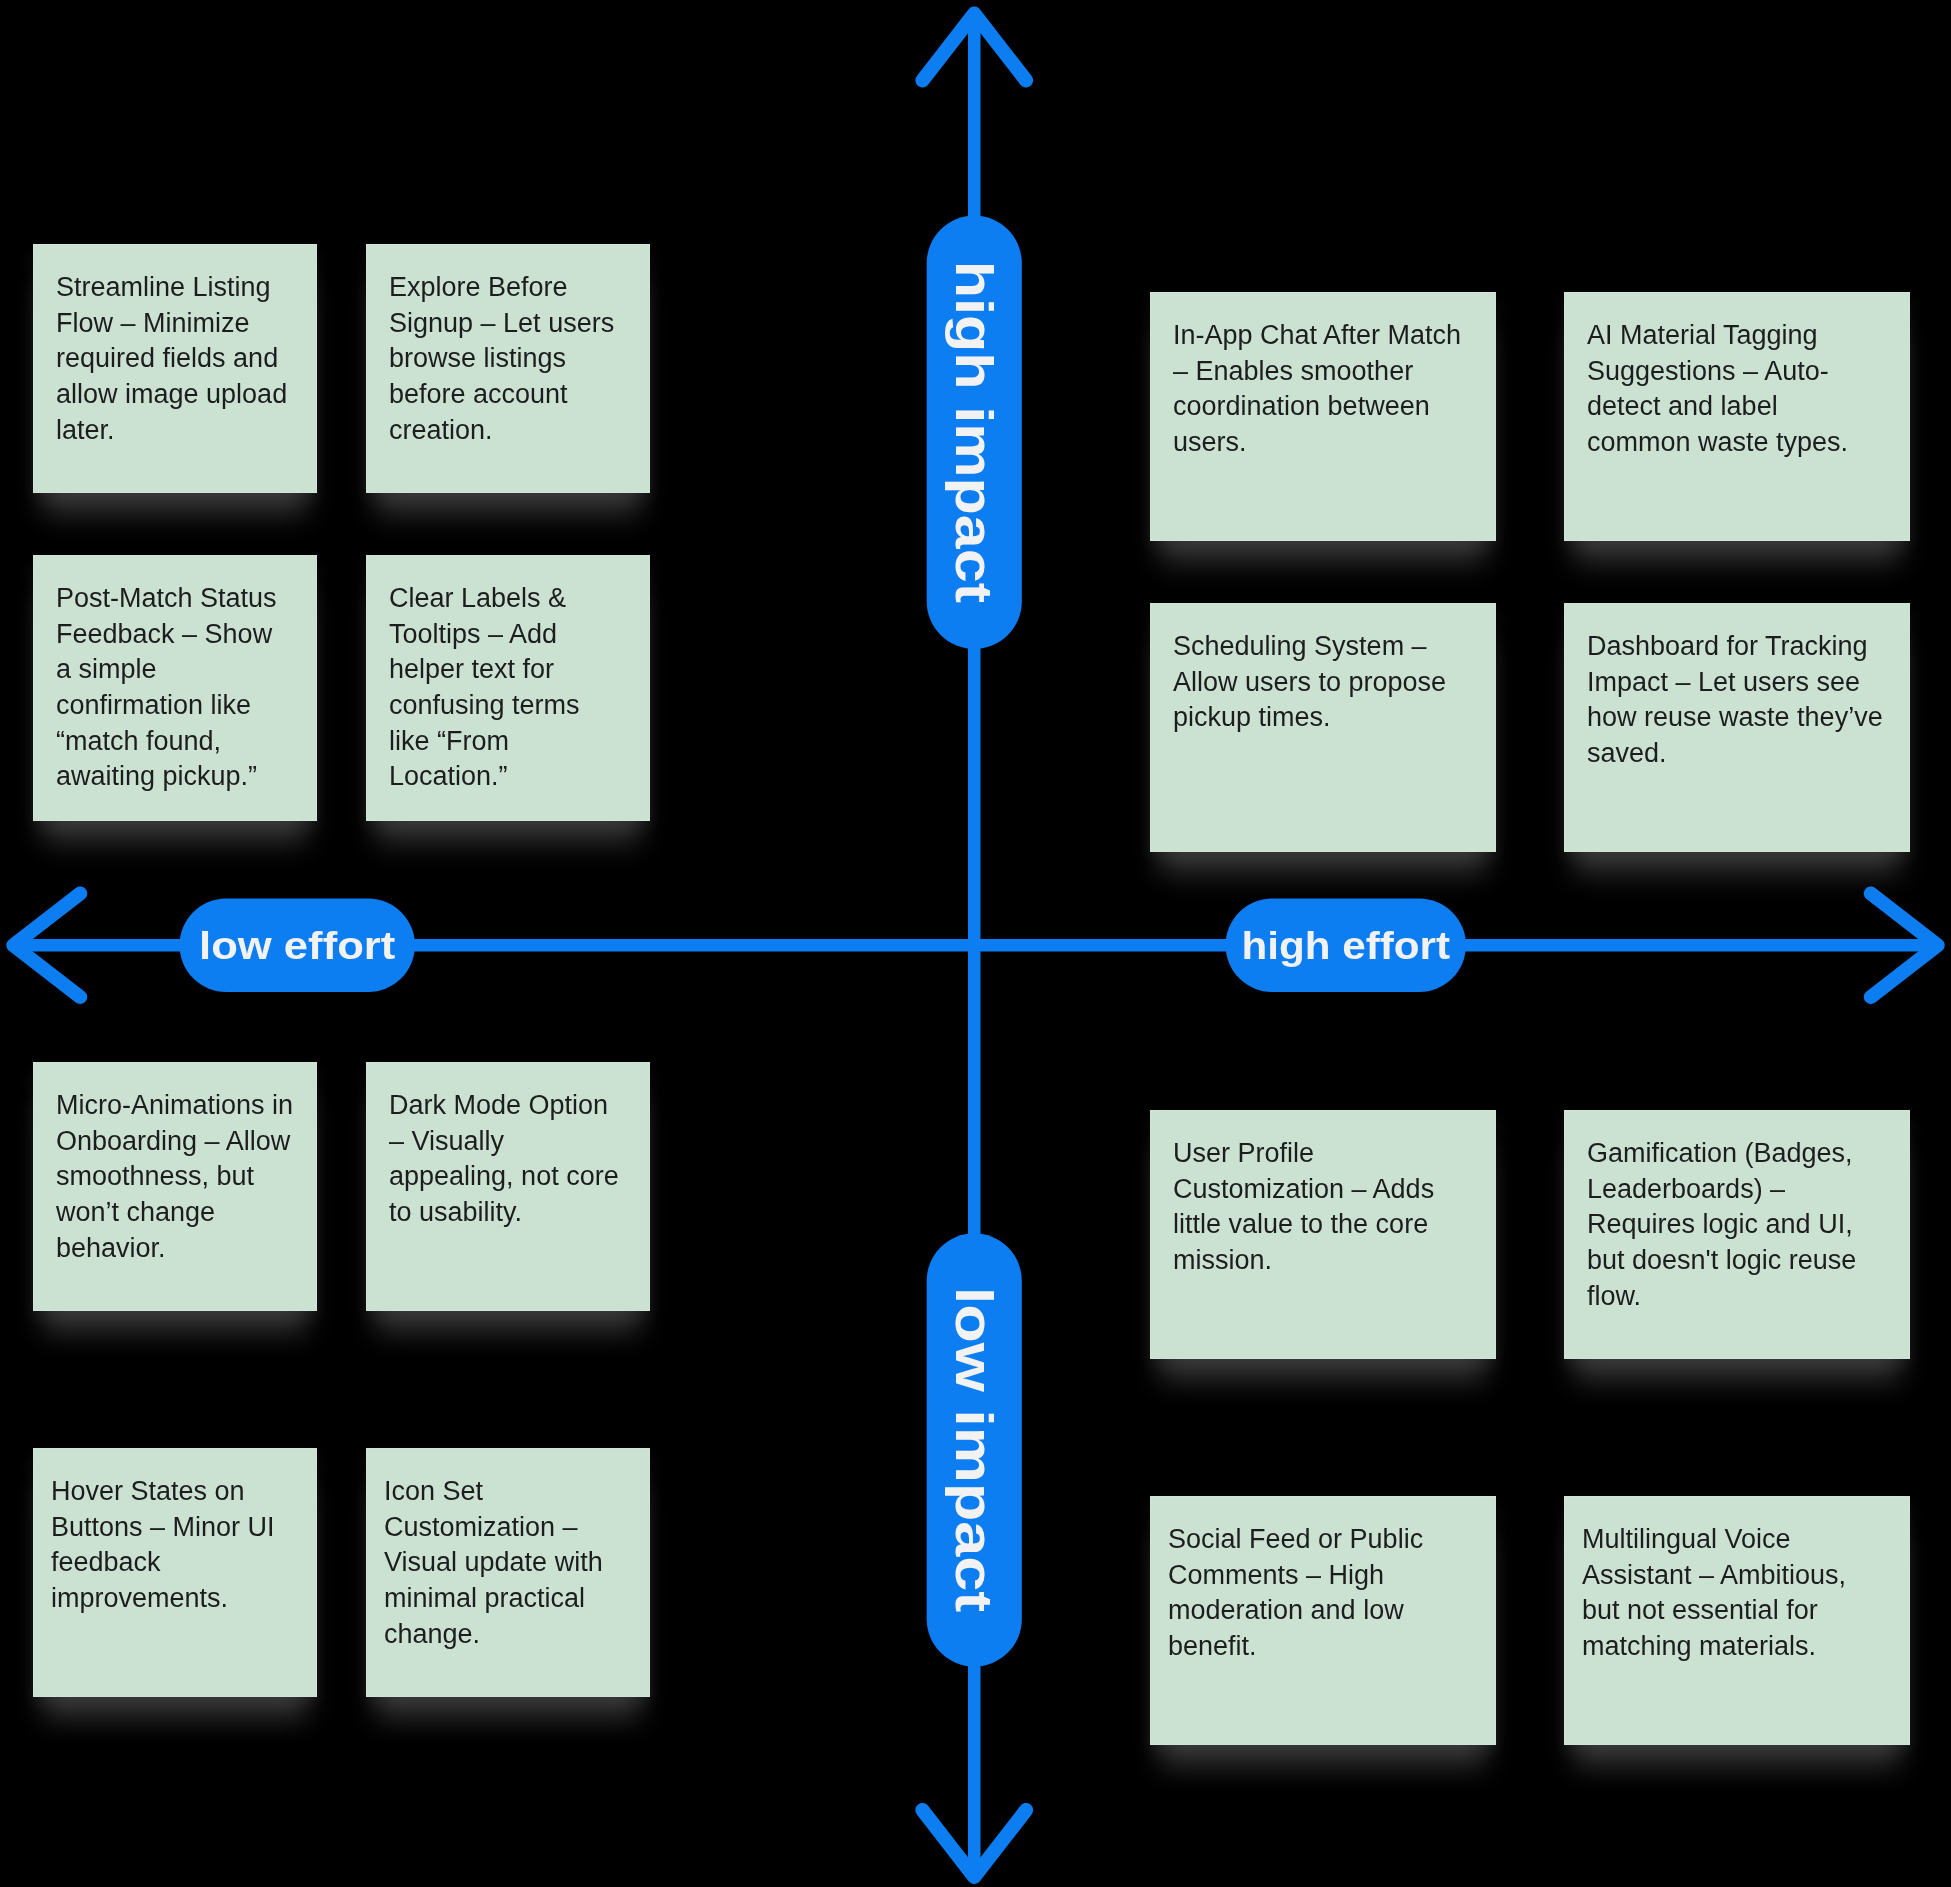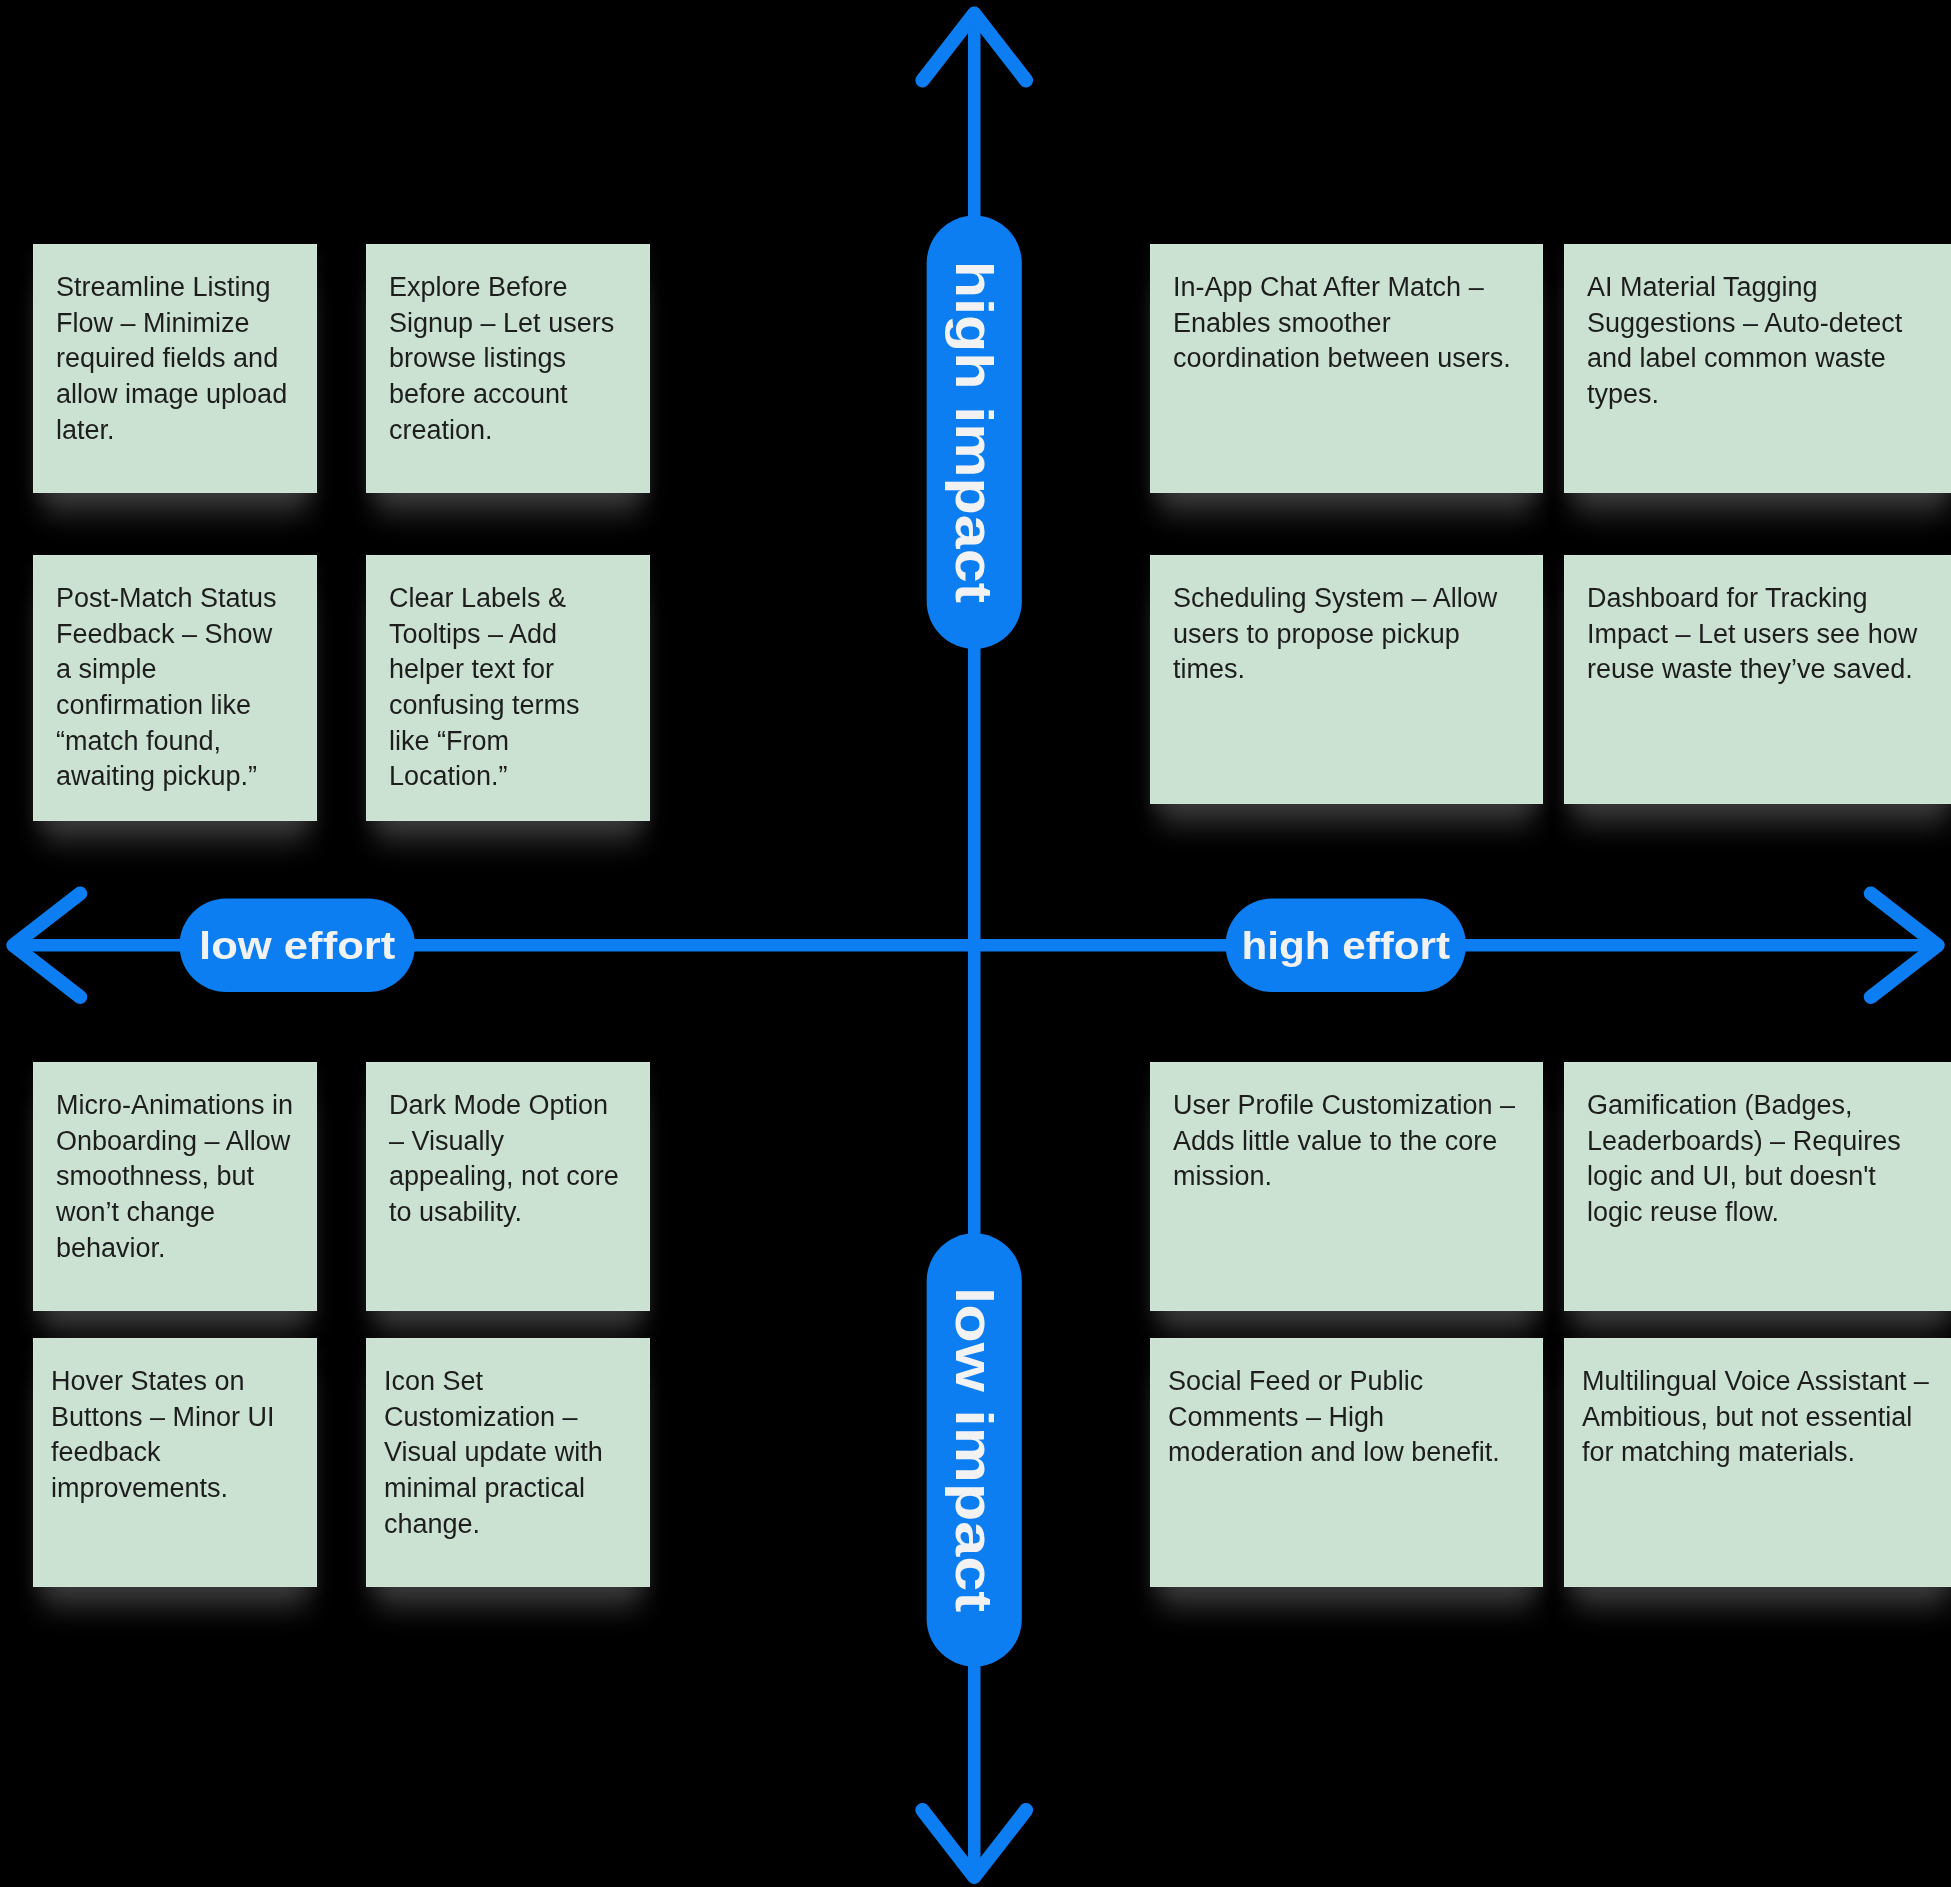--- a/index.html
+++ b/index.html
@@ -33,29 +33,29 @@
     min-height:249px;
     background:var(--note-bg);
     color:var(--note-text);
     font-size:27px;
     line-height:1.32;
     padding:25px 22px;
     border:0.8px solid rgba(255,255,255,0.10);
     box-shadow:0 32px 25px -10px rgba(125,125,125,0.38), 0 8.3px 15px rgba(80,80,80,0.22);
     word-wrap:break-word;
   }
-  .note.wide{width:393px;}
+  .note.wide{width:346px;margin-top:48px;}
   .c1{left:33px;}
   .c2{left:366px;}
   .c3{left:1150px;}
   .c4{left:1564px;}
   .r1{top:244px;}
   .r2{top:555px;}
   .r3{top:1062px;}
-  .r4{top:1338px;padding-left:17px;}
+  .r4{top:1448px;padding-left:17px;}
 </style>
 </head>
 <body>
 
 <div class="board">
 
   <svg class="axes" viewBox="0 0 2337 2261">
 
     <line class="axis-stroke" x1="1167" y1="30" x2="1167" y2="2238"></line>
     <line class="axis-stroke" x1="26" y1="1132" x2="2312" y2="1132"></line>

